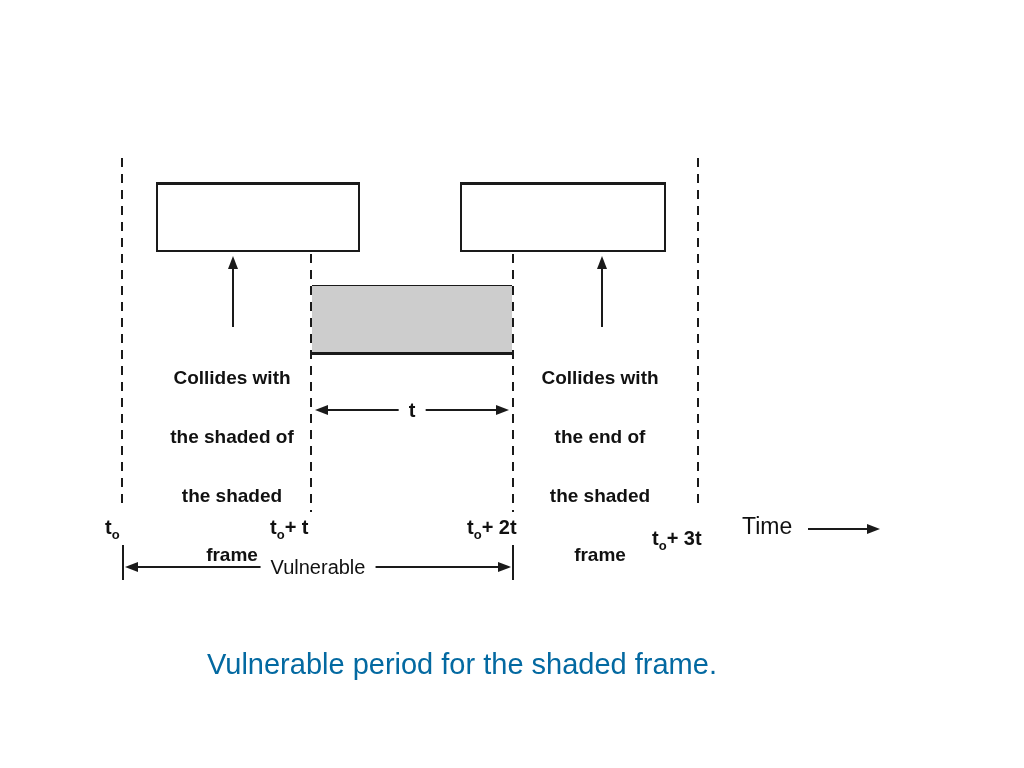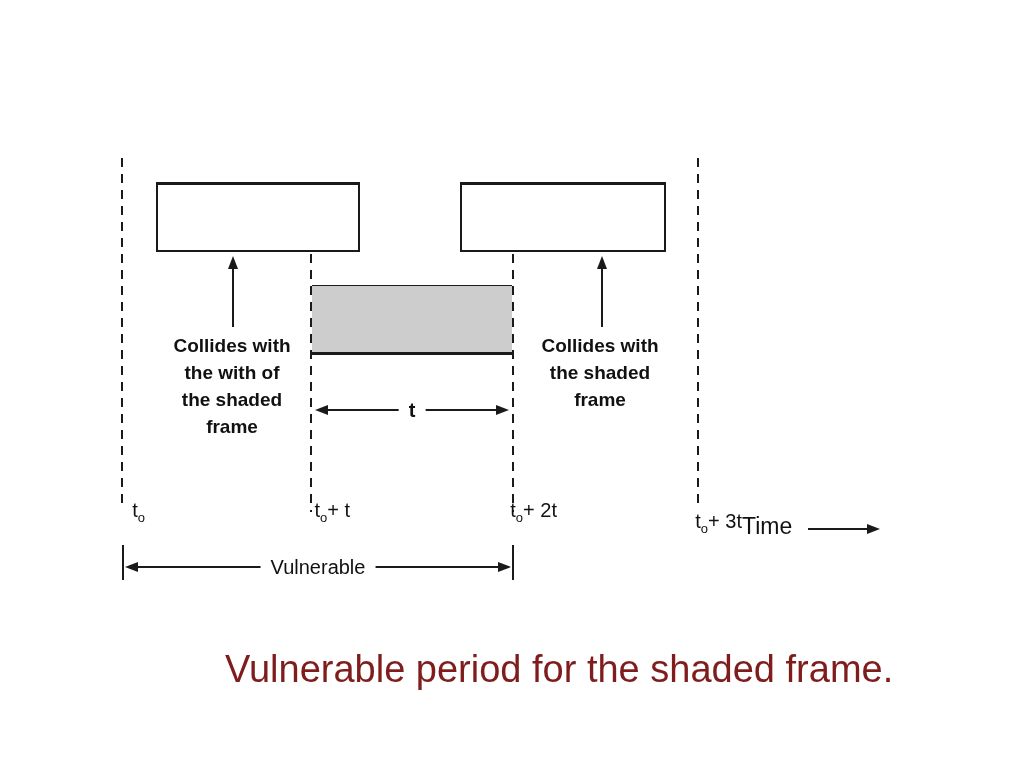--- a/index.html
+++ b/index.html
@@ -76,21 +76,21 @@
     position: absolute;
     width: 186px;
     text-align: center;
     font-size: 19px;
     font-weight: bold;
     line-height: 27px;
     color: #111;
   }
   .cl-left  { left: 139px; top: 332px; }
   .cl-right { left: 507px; top: 332px; }
-  .collide-label span { display: block; }
+  .collide-label span { display: block; margin-top: 32px; }
 
   
   .h-arrow {
     position: absolute;
     display: flex;
     align-items: center;
   }
   .h-arrow .hline { flex: 1; height: 2px; background: var(--line-color); }
   .ah-left {
     width: 0; height: 0;
@@ -113,24 +113,24 @@
     white-space: nowrap;
   }
   .t-arrow { left: 315px; top: 403px; width: 194px; height: 14px; }
   .t-arrow .mid-label { font-size: 20px; font-weight: bold; }
   .vul-arrow { left: 125px; top: 559px; width: 386px; height: 16px; }
   .vul-arrow .mid-label { font-size: 20px; font-weight: normal; }
 
   
   .tlabel {
     position: absolute;
-    top: 499px;
+    top: 516px;
     font-size: 20px;
-    font-weight: normal;
-    text-align: right;
+    font-weight: bold;
+    text-align: left;
     white-space: nowrap;
   }
   .tlabel sub { font-size: 13px; line-height: 1; }
   .tl0 { left: 105px; width: 40px; }
   .tl1 { left: 270px; width: 80px; }
   .tl2 { left: 467px; width: 90px; }
   .tl3 { left: 652px; width: 90px; margin-top: 11px; }
   .time-word {
     position: absolute;
     left: 742px; top: 513px;
@@ -144,24 +144,24 @@
     position: absolute;
     width: 2px; height: 35px; top: 545px;
     background: var(--line-color);
   }
   .vt-left  { left: 122px; }
   .vt-right { left: 512px; }
 
   
   .caption {
     position: absolute;
-    left: 225px; top: 648px;
-    font-size: 38px;
+    left: 207px; top: 648px;
+    font-size: 29px;
     font-weight: normal;
-    color: #7f1d1d;
+    color: #0369a1;
     white-space: nowrap;
   }
 </style>
 </head>
 <body>
 
 <div class="stage">
 
   <div class="vdash vd1"></div>
   <div class="vdash vd2"></div>
@@ -177,26 +177,27 @@
     <div class="v-arrow-head"></div>
     <div class="v-arrow-line"></div>
   </div>
   <div class="v-arrow va-right">
     <div class="v-arrow-head"></div>
     <div class="v-arrow-line"></div>
   </div>
 
   <div class="collide-label cl-left">
     <span>Collides with</span>
-    <span>the with of</span>
+    <span>the shaded of</span>
     <span>the shaded</span>
     <span>frame</span>
   </div>
   <div class="collide-label cl-right">
     <span>Collides with</span>
+    <span>the end of</span>
     <span>the shaded</span>
     <span>frame</span>
   </div>
 
   <div class="h-arrow t-arrow">
     <div class="ah-left"></div>
     <div class="hline"></div>
     <div class="ah-right"></div>
     <span class="mid-label">t</span>
   </div>

